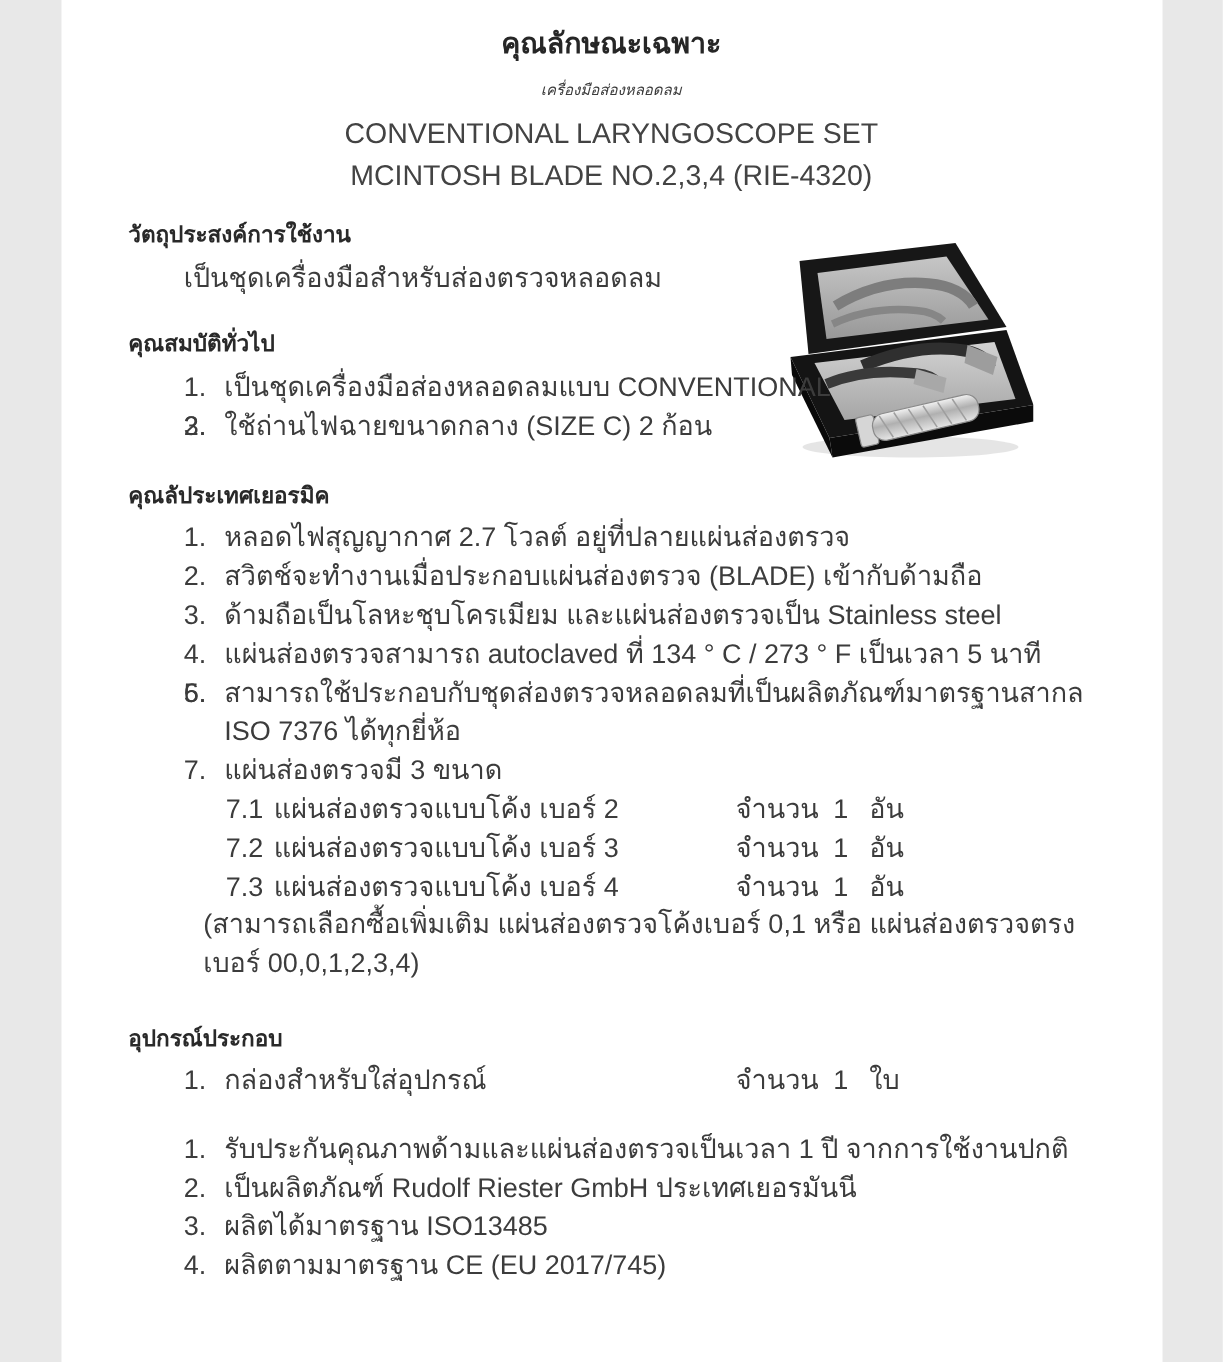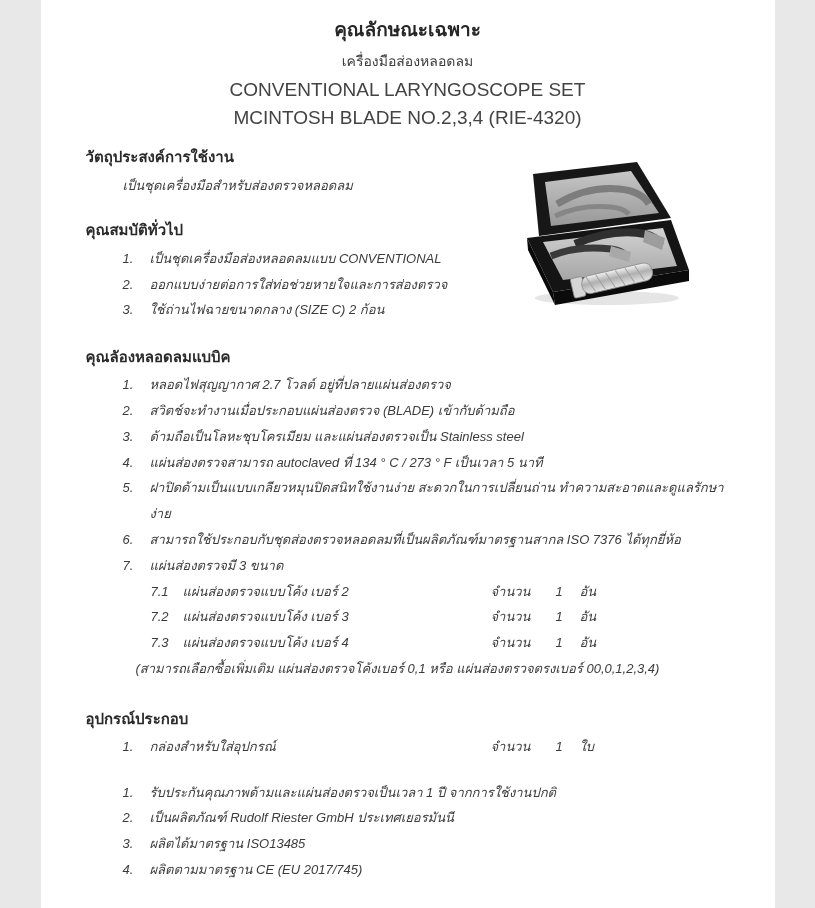--- a/index.html
+++ b/index.html
@@ -7,33 +7,32 @@
     position:relative;
     width:734px; height:908px;
     margin:0 auto;
     background:#ffffff;
     font-family:"Liberation Sans", sans-serif;
     color:#3c3c3c;
     overflow:hidden;
   }
   .doc-header { padding-top:14px; text-align:center; }
   .doc-title   { font-size:19px; font-weight:bold; color:#262626; line-height:32px; }
-  .doc-sub-thai{ font-size:14px; line-height:30px; }
+  .doc-sub-thai{ font-size:10px; line-height:30px;font-style:italic; }
   .doc-sub-en  { font-size:19px; line-height:28px; color:#434343; }
 
   .section { margin-left:45px; margin-right:50px; }
   .section-heading {
     font-size:15px; font-weight:bold; color:#292929; line-height:22px;
   }
   .row {
     position:relative;
-    font-size:13px;
+    font-size:18px;
     line-height:25.8px;
     padding-left:64px;
-    font-style:italic;
   }
   .row .no {
     position:absolute; left:37px; top:0;
   }
   .row.body-row { padding-left:37px; }
   .row.cont { padding-left:64px; }
   .row.sub { padding-left:97px; }
   .row.sub .no { left:65px; }
   .row.note { padding-left:50px; }
   .qty-label { position:absolute; left:405px; top:0; }
@@ -124,51 +123,49 @@
 
   <div class="section" id="general">
     <div class="section-heading">คุณสมบัติทั่วไป</div>
     <div class="list">
       <div class="row">
         <span class="no">1.</span>
         <span>เป็นชุดเครื่องมือส่องหลอดลมแบบ CONVENTIONAL</span>
       </div>
       <div class="row">
         <span class="no">2.</span>
-        <span>ออกแบบง่ายต่อการใส่ท่อช่วยหายใจและการส่องตรวจ</span>
       </div>
       <div class="row">
         <span class="no">3.</span>
         <span>ใช้ถ่านไฟฉายขนาดกลาง (SIZE C) 2 ก้อน</span>
       </div>
     </div>
   </div>
 
   <div class="section" id="technical">
-    <div class="section-heading">คุณลัองหลอดลมแบบิค</div>
+    <div class="section-heading">คุณลัประเทศเยอรมิค</div>
     <div class="list">
       <div class="row">
         <span class="no">1.</span>
         <span>หลอดไฟสุญญากาศ 2.7 โวลต์ อยู่ที่ปลายแผ่นส่องตรวจ</span>
       </div>
       <div class="row">
         <span class="no">2.</span>
         <span>สวิตช์จะทำงานเมื่อประกอบแผ่นส่องตรวจ (BLADE) เข้ากับด้ามถือ</span>
       </div>
       <div class="row">
         <span class="no">3.</span>
         <span>ด้ามถือเป็นโลหะชุบโครเมียม และแผ่นส่องตรวจเป็น Stainless steel</span>
       </div>
       <div class="row">
         <span class="no">4.</span>
         <span>แผ่นส่องตรวจสามารถ autoclaved ที่ 134 ° C / 273 ° F เป็นเวลา 5 นาที</span>
       </div>
       <div class="row">
         <span class="no">5.</span>
-        <span>ฝาปิดด้ามเป็นแบบเกลียวหมุนปิดสนิทใช้งานง่าย สะดวกในการเปลี่ยนถ่าน ทำความสะอาดและดูแลรักษาง่าย</span>
       </div>
       <div class="row">
         <span class="no">6.</span>
         <span>สามารถใช้ประกอบกับชุดส่องตรวจหลอดลมที่เป็นผลิตภัณฑ์มาตรฐานสากล ISO 7376 ได้ทุกยี่ห้อ</span>
       </div>
       <div class="row">
         <span class="no">7.</span>
         <span>แผ่นส่องตรวจมี 3 ขนาด</span>
       </div>
 

